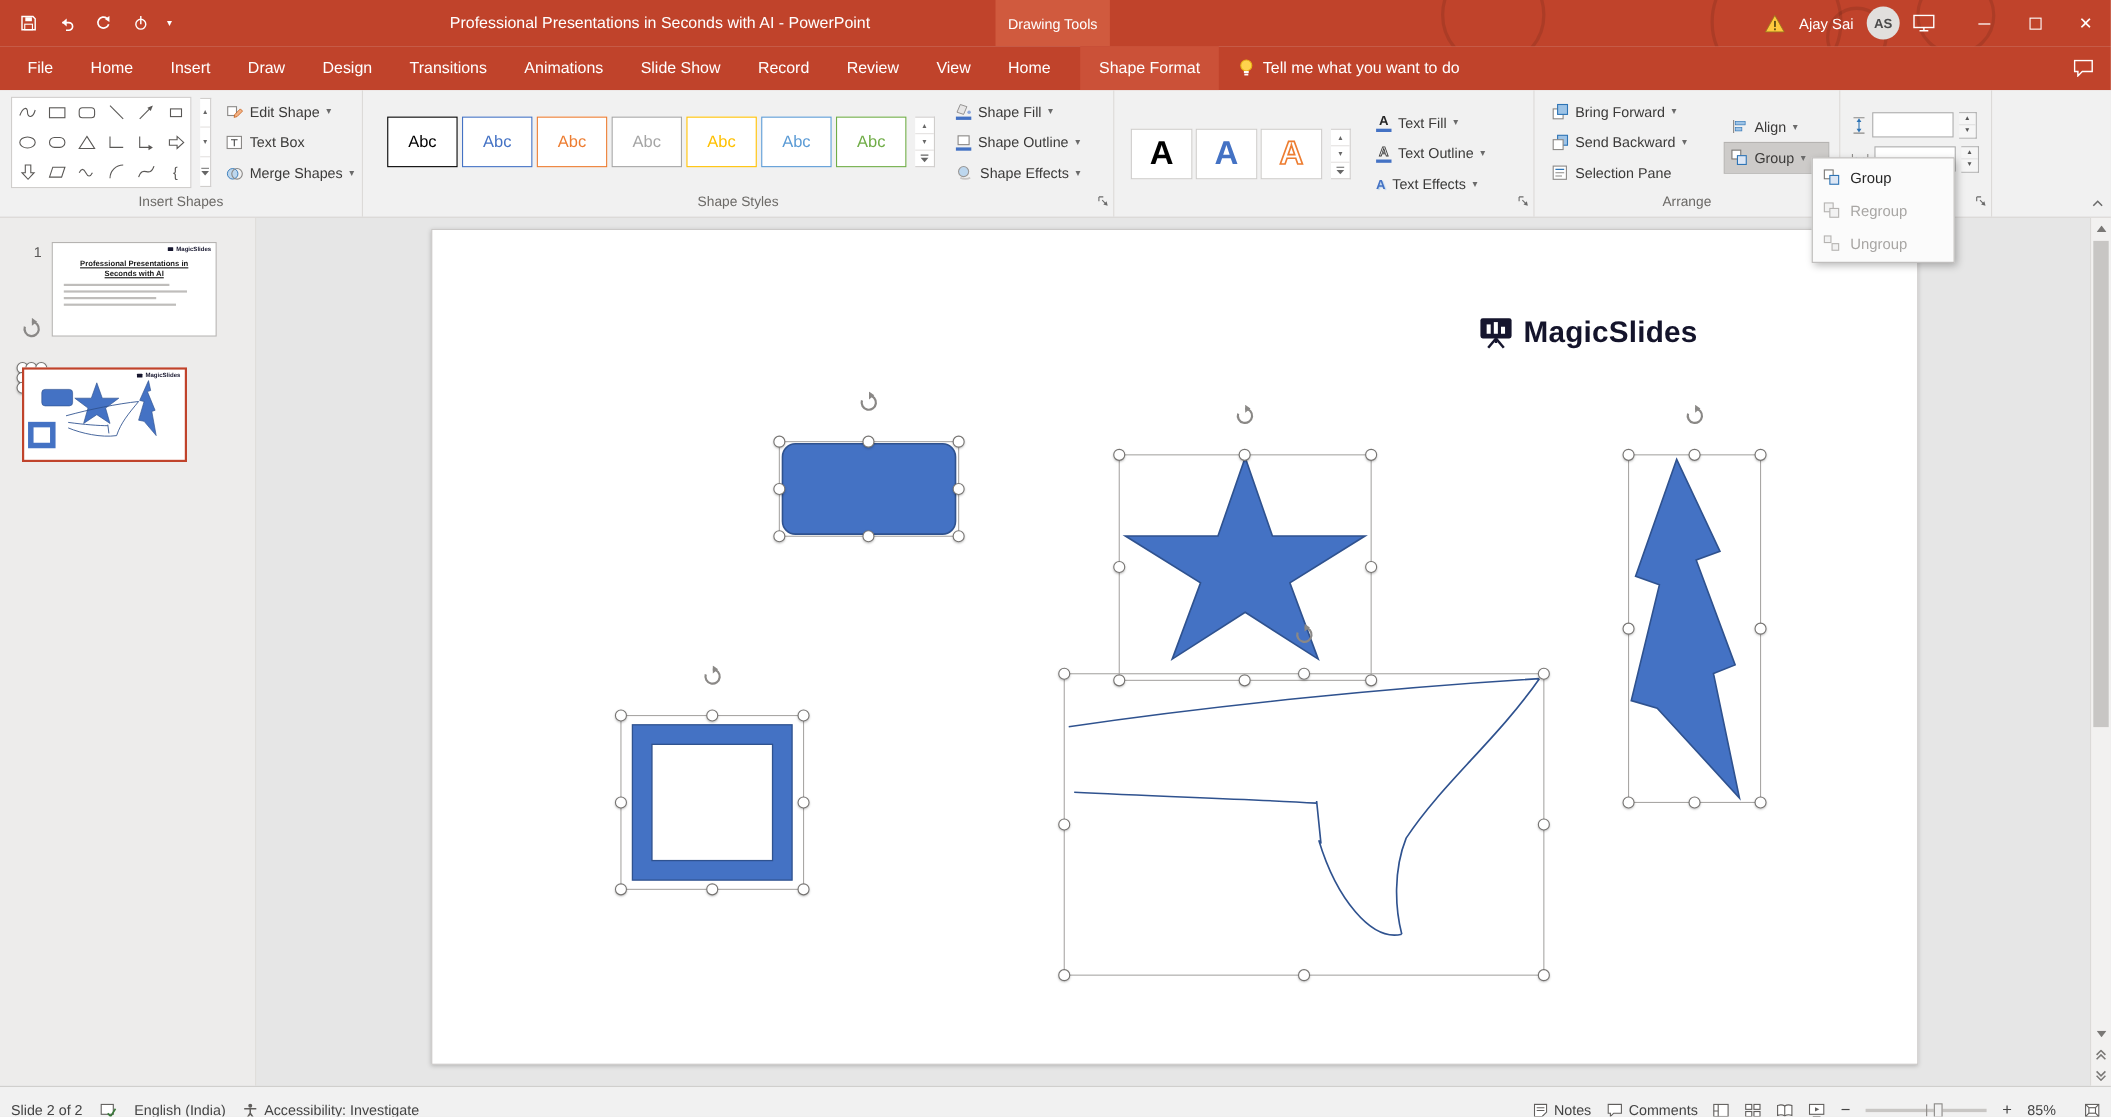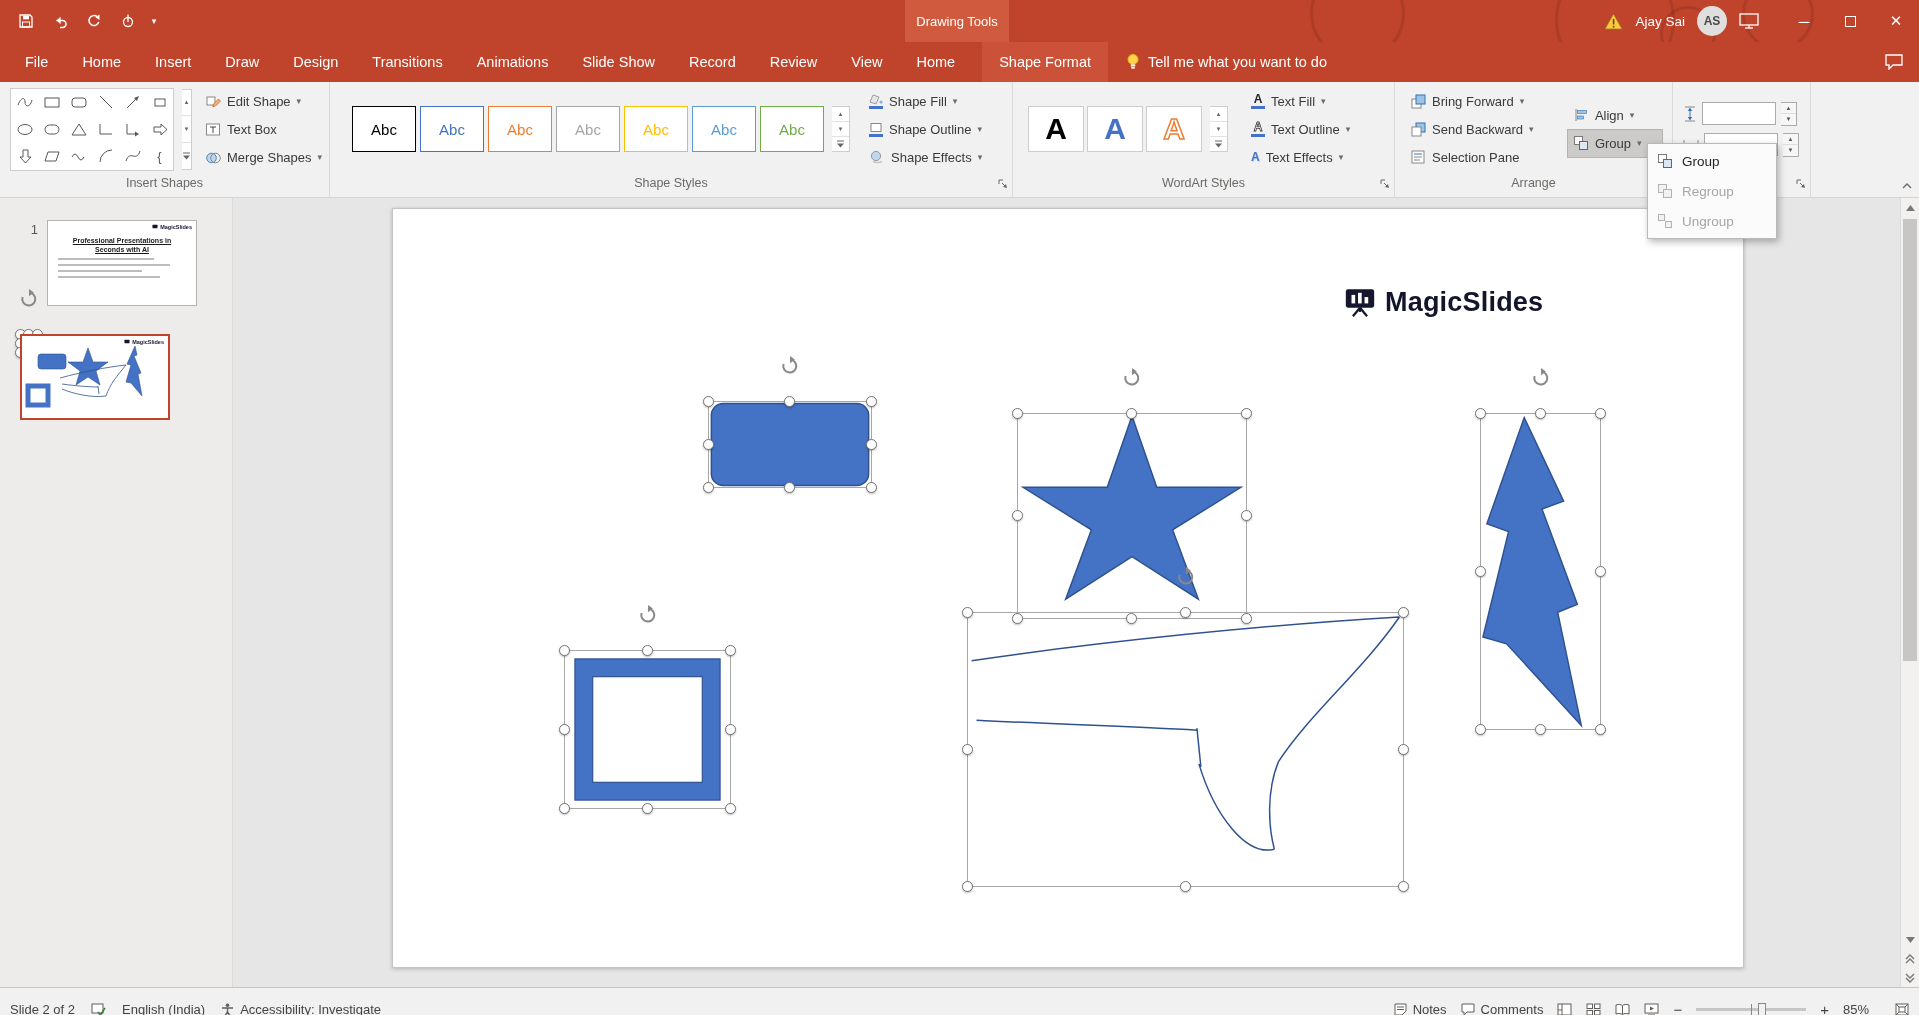--- a/index.html
+++ b/index.html
@@ -134,20 +134,21 @@
       <svg width="16" height="16" viewBox="0 0 16 16">
           <circle cx="8" cy="9" r="4.5" fill="none" stroke="#fff" stroke-width="1.3"></circle>
           <line x1="8" y1="1.5" x2="8" y2="9" stroke="#fff" stroke-width="1.3"></line>
         </svg>
     </button>
     <button class="qbtn qsm">
         <span class="chev" style="color:#fff">▾</span>
       </button>
   </div>
 
+  <div class="win-title">Professional Presentations in Seconds with AI  -  PowerPoint</div>
   <div class="drawing-tools">Drawing Tools</div>
 
   <div class="tb-right">
     <svg width="19" height="17" viewBox="0 0 19 17">
         <polygon points="9.5,1 18,16 1,16" fill="#FFC83D" stroke="#9A7B1E" stroke-width=".8"></polygon>
         <rect x="8.8" y="6" width="1.6" height="5.5" fill="#5A4A10"></rect>
         <rect x="8.8" y="12.8" width="1.6" height="1.7" fill="#5A4A10"></rect>
       </svg>
     <span class="user-name">Ajay Sai</span>
     <span class="avatar">AS</span>
@@ -442,21 +443,20 @@
         </div>
         <div class="rbtn">
           <span class="a-ic">
               <span class="a" style="color:#4472C4;text-shadow:1px 1px 1px #BDD7EE">A</span>
             </span>
           <span>Text Effects</span>
             <span class="chev">▾</span>
         </div>
       </div>
     </div>
-    <div class="rg-label">WordArt Styles</div>
     <span class="launcher"><svg width="12" height="12" viewBox="0 0 12 12">
           <path d="M2 2h4M2 2v4" fill="none" stroke="#6a6a6a"></path>
           <path d="M5 5l4 4" stroke="#6a6a6a"></path>
           <polygon points="10,10 6,9 9,6" fill="#6a6a6a"></polygon>
         </svg></span>
   </div>
 
 
   <div class="rgroup" style="width:278px">
     <div class="rg-content">

